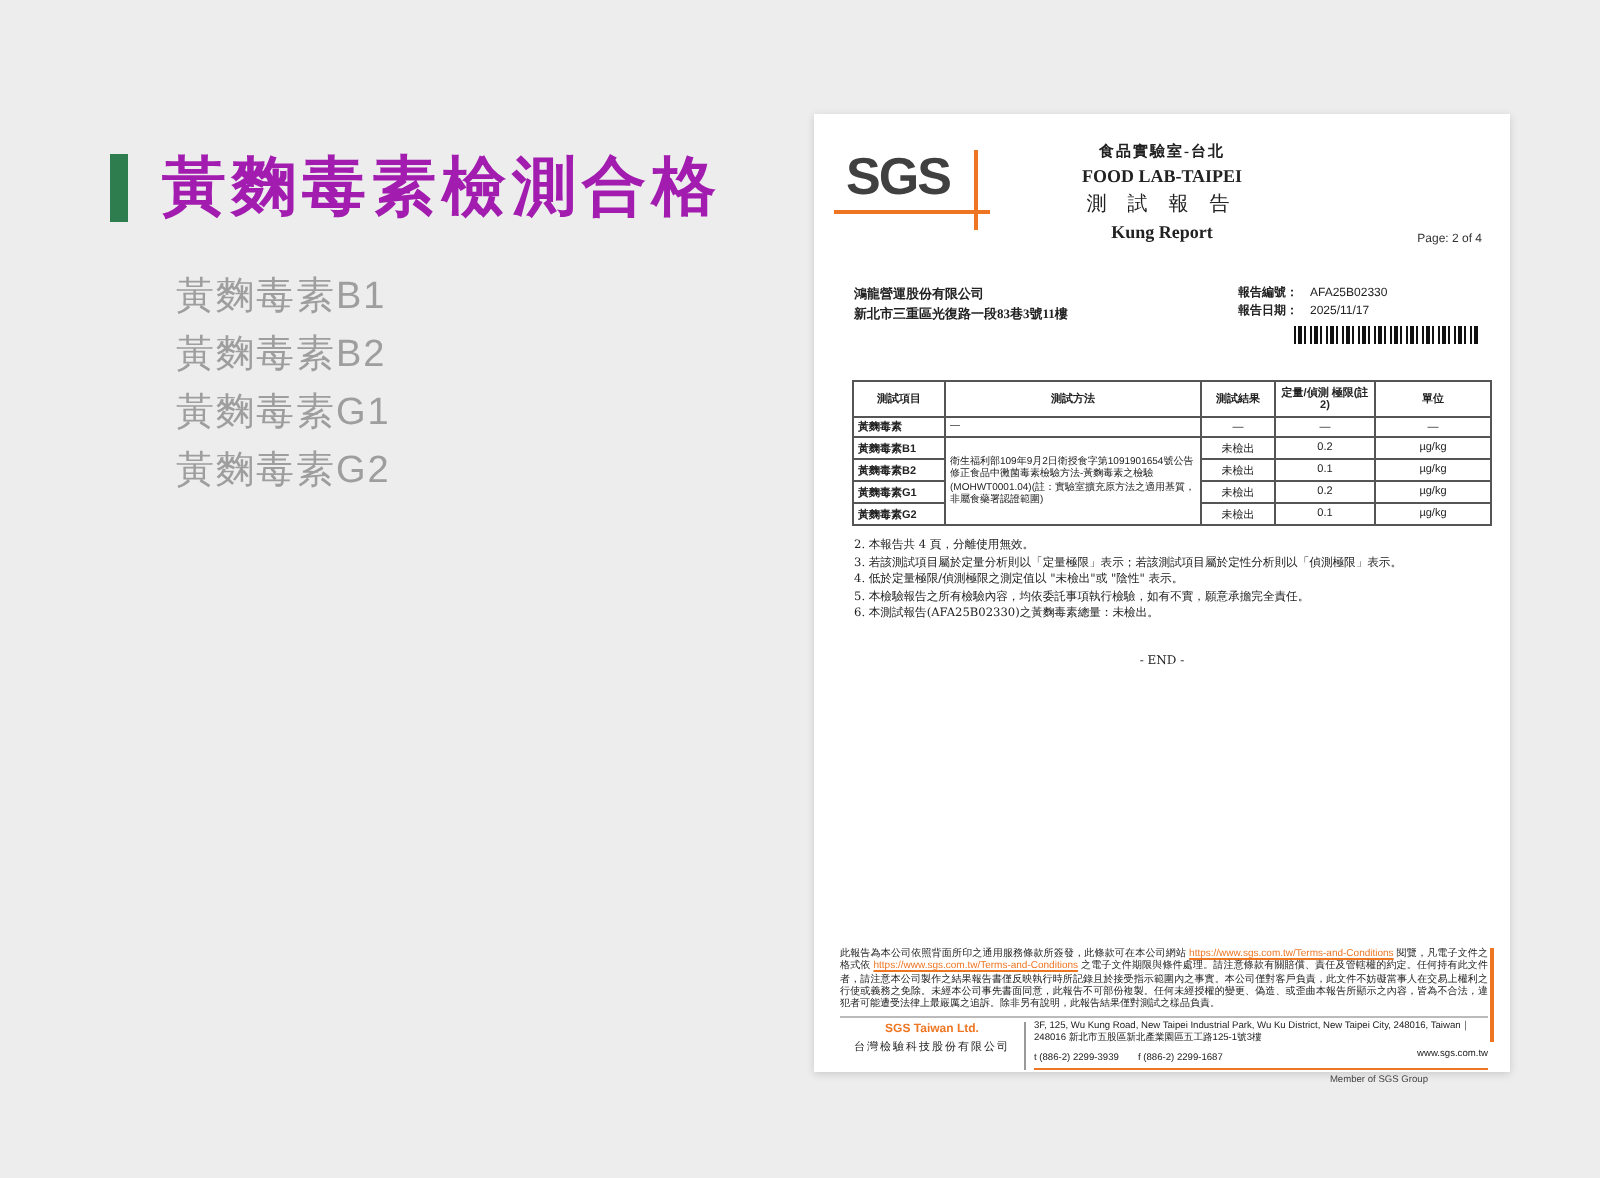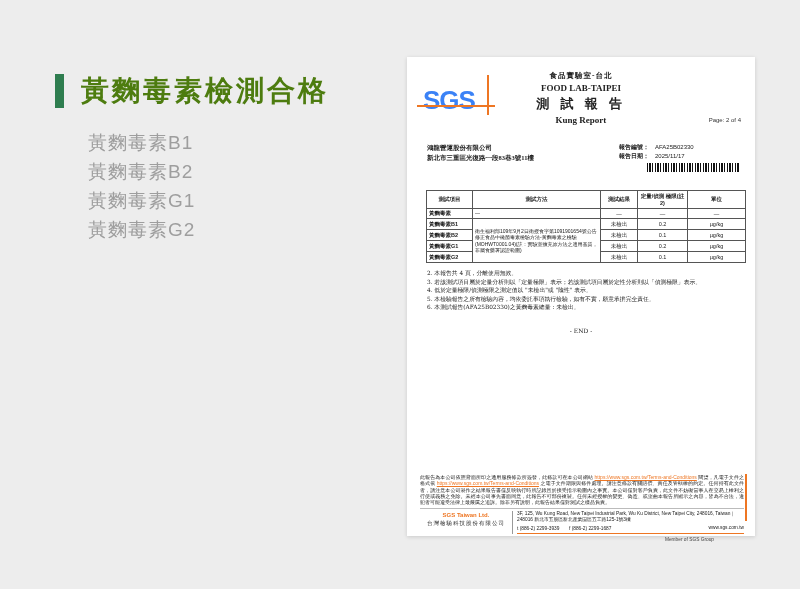--- a/index.html
+++ b/index.html
@@ -8,41 +8,41 @@
     position:relative;
     background:#ededed;
     font-family:"Liberation Sans", sans-serif;
     overflow:hidden;
   }
 
   
   .left-panel { position:absolute; left:55px; top:72px; width:330px; }
   .title-row { display:flex; align-items:center; }
   .accent-bar { width:9px; height:34px; background:#2e7d4f; margin-right:17px; }
-  .panel-title { font-size:28px; font-weight:bold; color:#4d7c0f; letter-spacing:3px; }
+  .panel-title { font-size:32px; font-weight:bold; color:#a21caf; letter-spacing:3px; }
   .panel-list { margin-top:18px; margin-left:33px; }
   .panel-list .item { font-size:19px; color:#9e9e9e; line-height:29px; letter-spacing:1px; }
 
   
   .doc {
     position:absolute; left:407px; top:57px; width:348px; height:479px;
     background:#ffffff; box-shadow:0 1px 4px rgba(0,0,0,0.15);
     color:#222; font-size:6px;
   }
 
   
   .sgs-logo { position:absolute; left:16px; top:16px; width:70px; }
-  .sgs-text { font-size:26px; font-weight:bold; color:#3b82f6; letter-spacing:-1px; font-family:"Liberation Sans", sans-serif;margin-top:12px; }
+  .sgs-text { font-size:26px; font-weight:bold; color:#404040; letter-spacing:-1px; font-family:"Liberation Sans", sans-serif; }
   .sgs-underline { position:absolute; left:-6px; top:32px; width:78px; height:2px; background:#ee7623; }
   .sgs-vline { position:absolute; left:64px; top:2px; width:2px; height:40px; background:#ee7623; }
 
   .doc-header-center { position:absolute; left:84px; top:14px; width:180px; text-align:center; font-family:"Liberation Serif", serif; }
   .hdr-lab-zh  { font-size:7.5px; font-weight:bold; letter-spacing:1px; }
   .hdr-lab-en  { font-size:9px;   font-weight:bold; margin-top:2px; }
-  .hdr-rep-zh  { font-size:13px;   font-weight:bold; letter-spacing:4px; margin-top:2px;text-align:center; }
+  .hdr-rep-zh  { font-size:10px;   font-weight:normal; letter-spacing:4px; margin-top:2px;text-align:center; }
   .hdr-rep-en  { font-size:9px;   font-weight:bold; margin-top:2px; }
 
   .page-label { position:absolute; right:14px; top:60px; font-size:6px; color:#333; }
 
   .client-block { position:absolute; left:20px; top:86px; font-weight:bold; font-size:6.5px; line-height:10px; font-family:"Liberation Serif", serif; }
   .meta-block { position:absolute; left:212px; top:86px; font-size:6px; line-height:9px; }
   .meta-row { display:flex; }
   .meta-label { font-weight:bold; width:36px; font-family:"Liberation Serif", serif; }
   .meta-value { font-family:"Liberation Sans", sans-serif; }
   .barcode {

